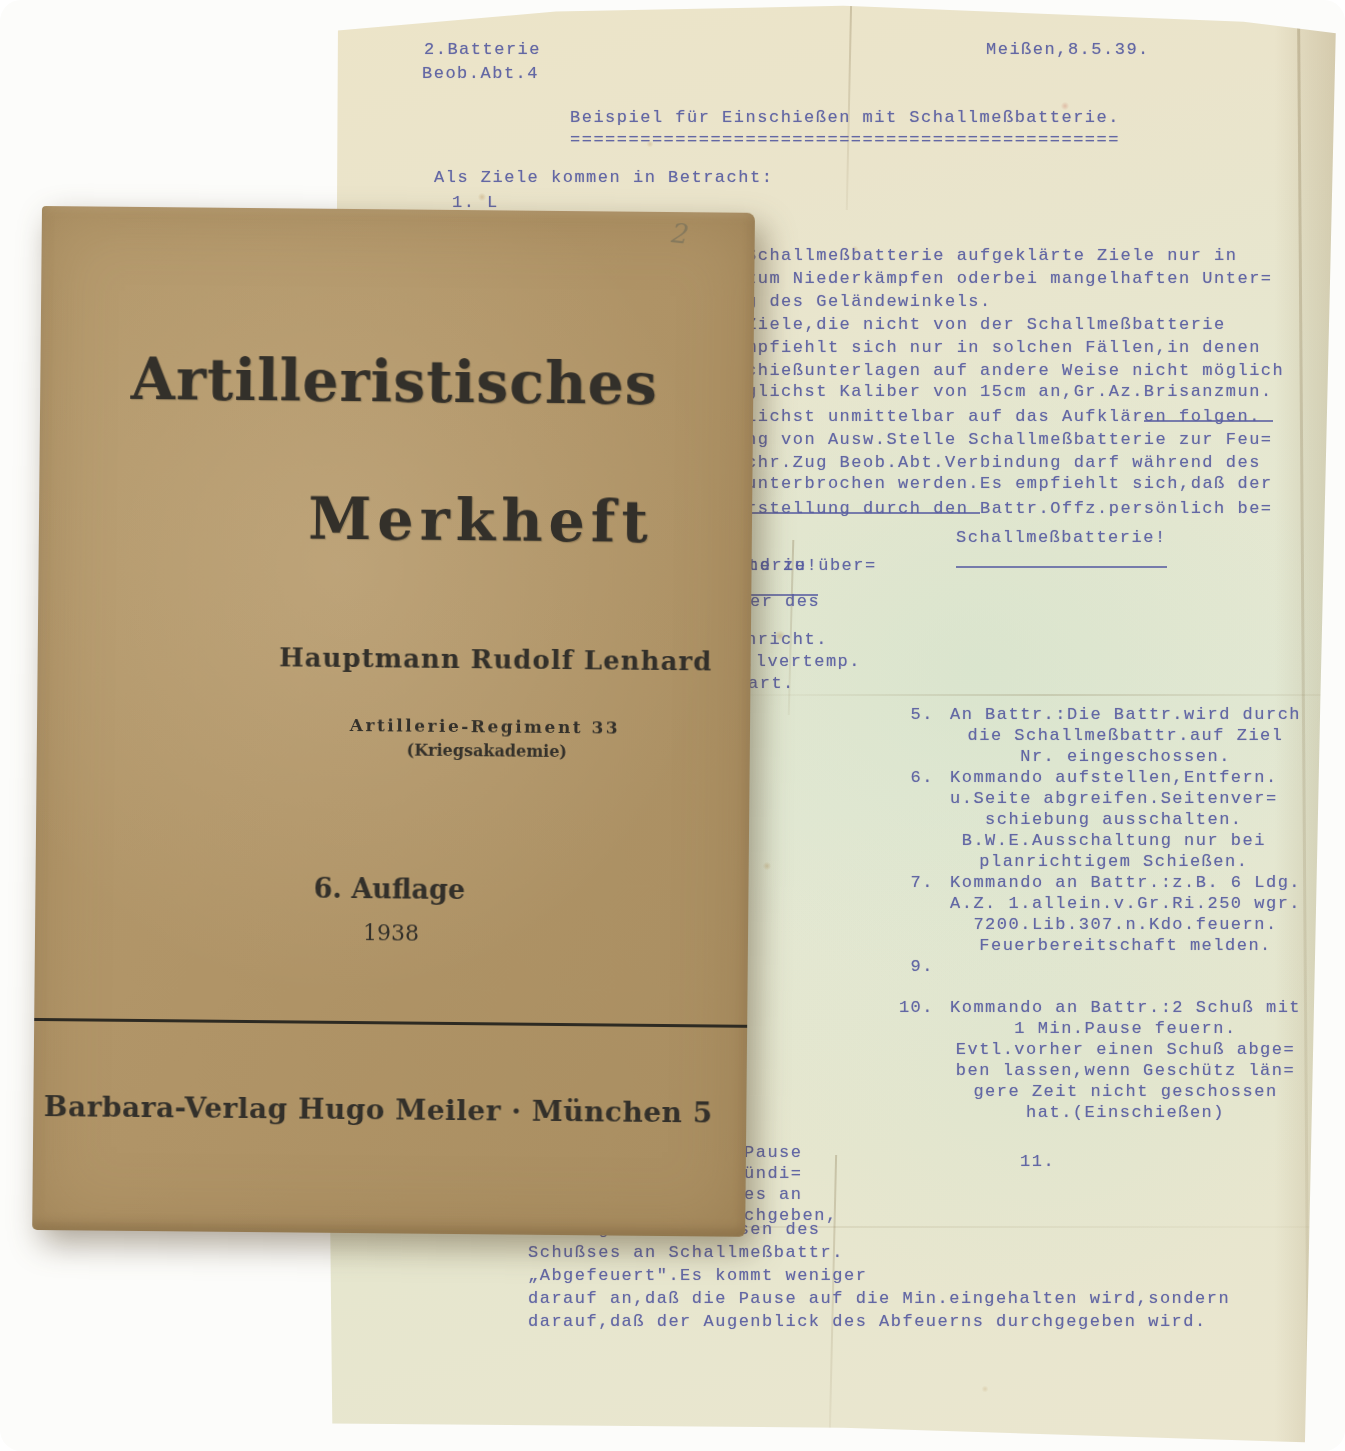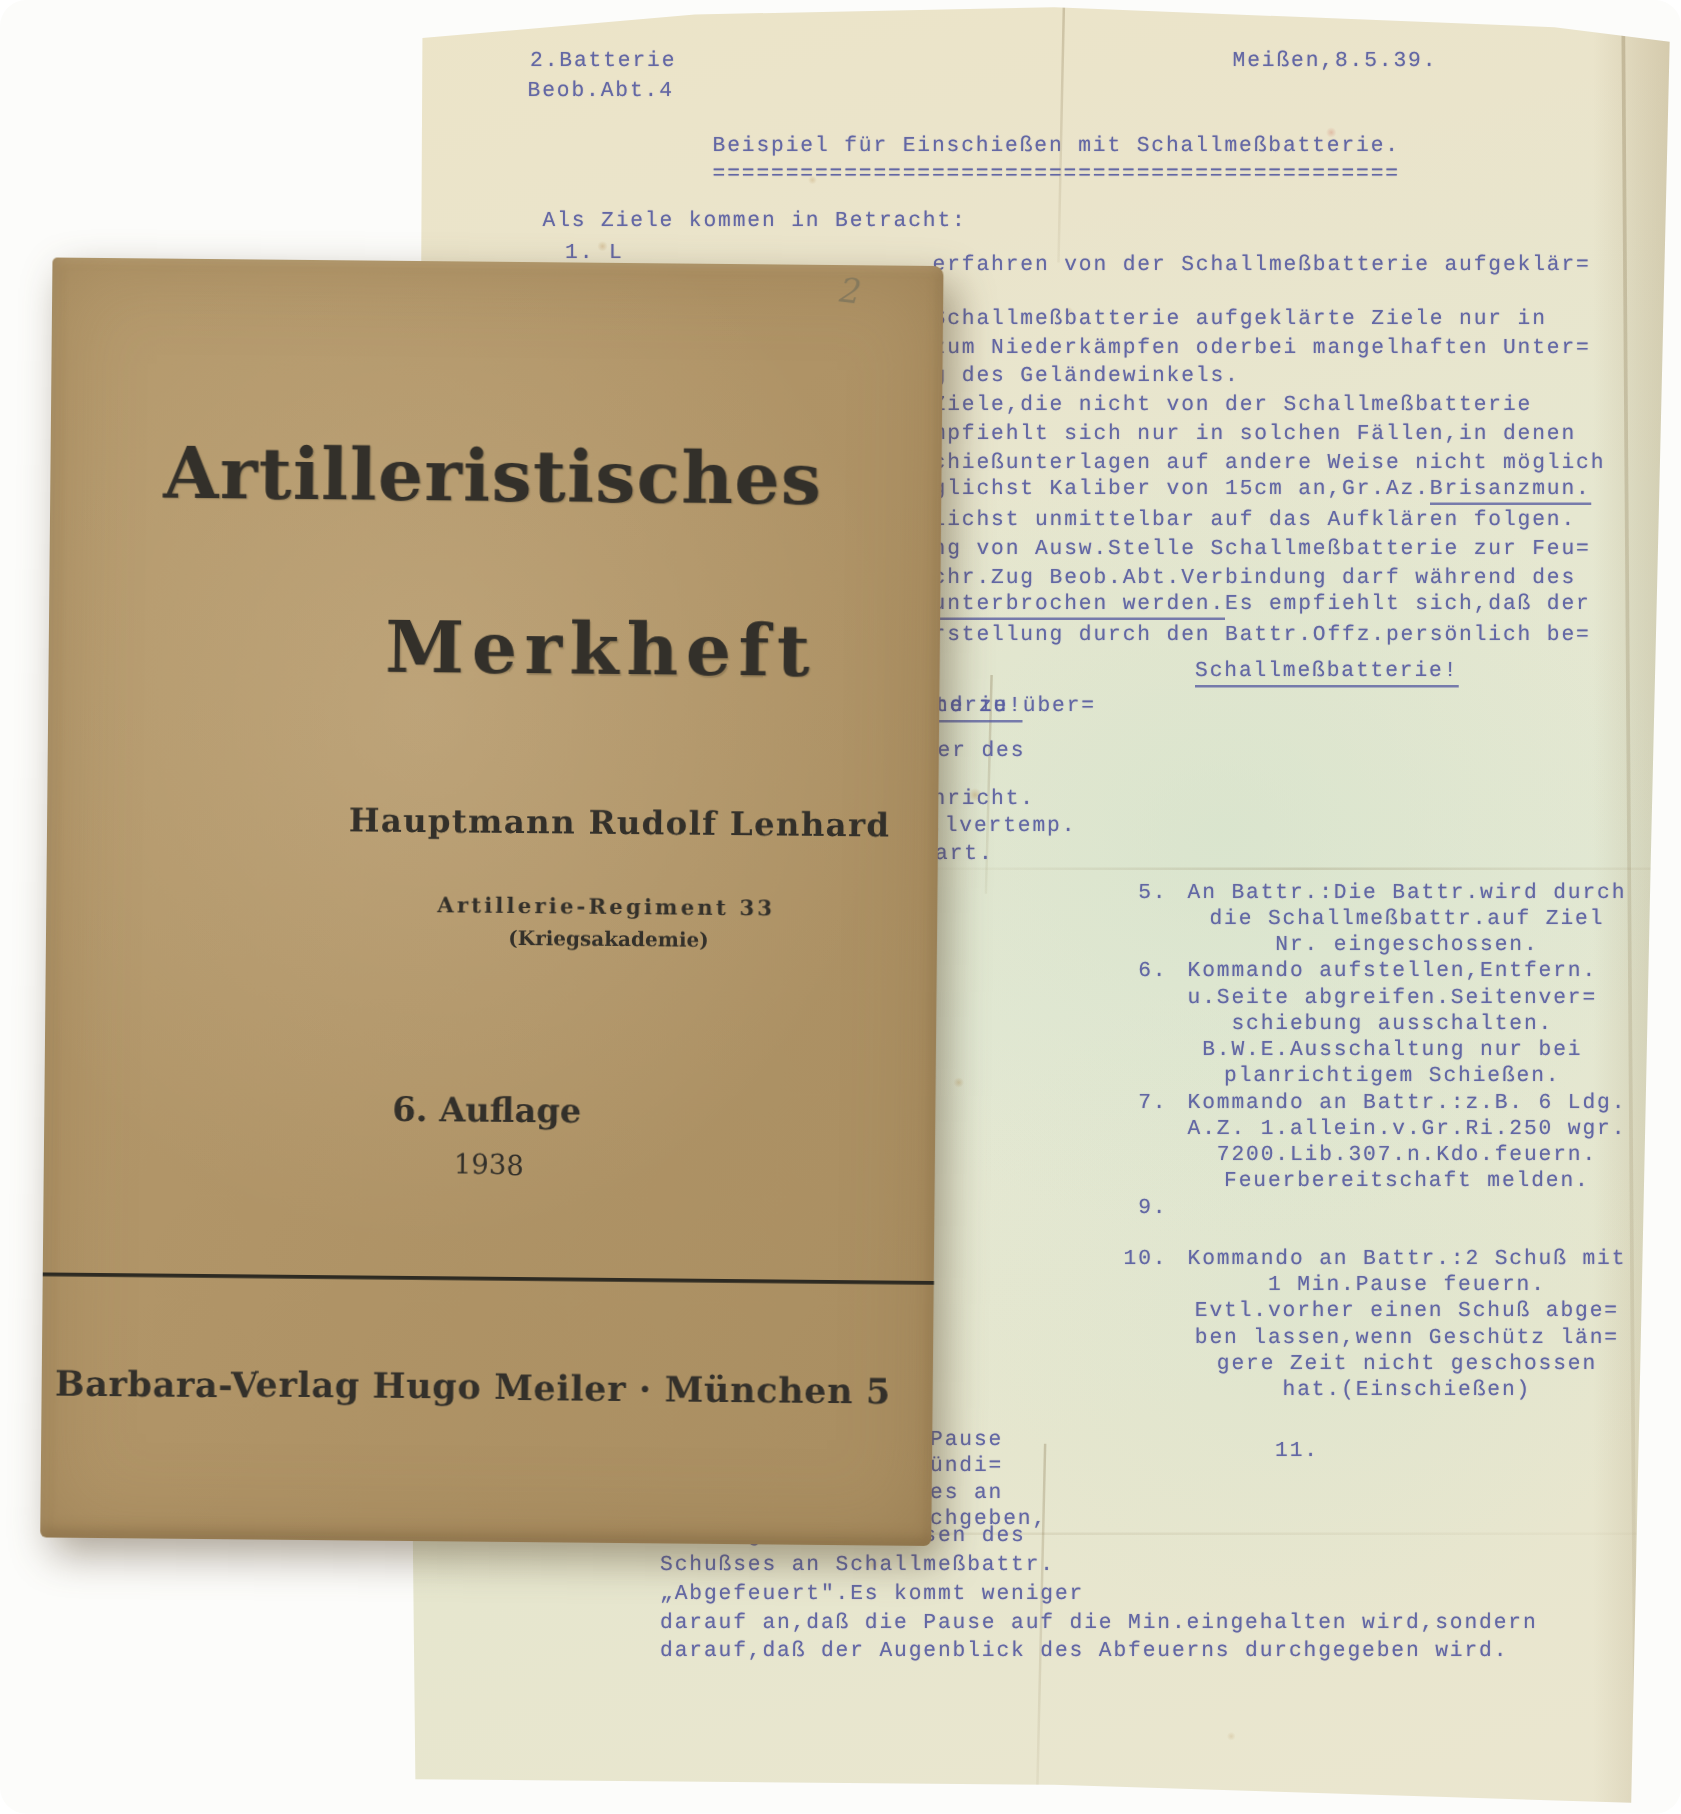--- a/index.html
+++ b/index.html
@@ -32,21 +32,21 @@
   .typed{position:absolute;inset:0;z-index:2;}
   .t{position:absolute;white-space:nowrap;
      font-family:"Liberation Mono","DejaVu Sans Mono",monospace;
      font-size:17px;letter-spacing:1.5px;color:#585da1;
      text-shadow:0 0 1px rgba(88,93,161,.55);opacity:.92;}
   .blk{position:absolute;font-family:"Liberation Mono","DejaVu Sans Mono",monospace;
      font-size:17px;letter-spacing:1.5px;color:#585da1;
      text-shadow:0 0 1px rgba(88,93,161,.55);opacity:.92;white-space:nowrap;}
   .blk div{line-height:23px;}
   .blk.lh21 div{line-height:21px;}
-  .u{border-bottom:2px solid rgba(88,93,161,.85);padding-bottom:1px;}
+  .u{border-bottom:2px solid rgba(88,93,161,.85);padding-bottom:19px;}
 
   .list{position:absolute;left:896px;top:704px;width:442px;z-index:2;}
   .li{display:flex;font-family:"Liberation Mono","DejaVu Sans Mono",monospace;
       font-size:17px;letter-spacing:1.5px;color:#585da1;
       text-shadow:0 0 1px rgba(88,93,161,.55);opacity:.92;}
   .li .num{width:38px;text-align:right;margin-right:16px;flex:none;line-height:21px;}
   .li .lines{white-space:nowrap;}
   .li .lines div{line-height:21px;text-align:center;}
   .li.gap{margin-top:20px;}
 
@@ -86,23 +86,20 @@
     <div class="t" style="left:424px;top:40px;">2.Batterie</div>
     <div class="t" style="left:422px;top:64px;">Beob.Abt.4</div>
     <div class="t" style="left:986px;top:40px;">Meißen,8.5.39.</div>
 
     <div class="t" style="left:570px;top:108px;">Beispiel für Einschießen mit Schallmeßbatterie.</div>
     <div class="t" style="left:570px;top:130px;">===============================================</div>
 
     <div class="t" style="left:434px;top:168px;">Als Ziele kommen in Betracht:</div>
     <div class="t" style="left:452px;top:193px;">1. L</div>
 
-    <div class="blk" style="left:746px;top:201px;">
-        <div>erfahren von der Schallmeßbatterie aufgeklär=</div>
-      </div>
     <div class="blk" style="left:746px;top:244px;">
         <div>Schallmeßbatterie aufgeklärte Ziele nur in</div>
         <div>zum Niederkämpfen oderbei mangelhaften Unter=</div>
         <div>g des Geländewinkels.</div>
         <div>Ziele,die nicht von der Schallmeßbatterie</div>
         <div>mpfiehlt sich nur in solchen Fällen,in denen</div>
         <div>chießunterlagen auf andere Weise nicht möglich</div>
       </div>
 
     <div class="t" style="left:746px;top:382px;"><span>glichst Kaliber von 15cm an,Gr.Az.</span><span class="u">Brisanzmun.</span></div>

